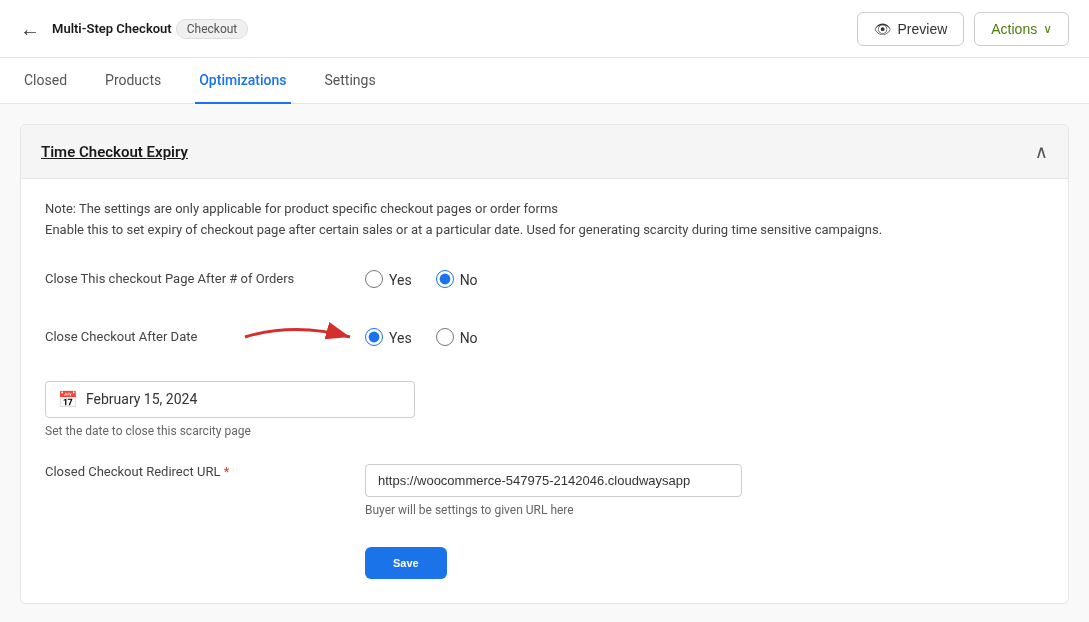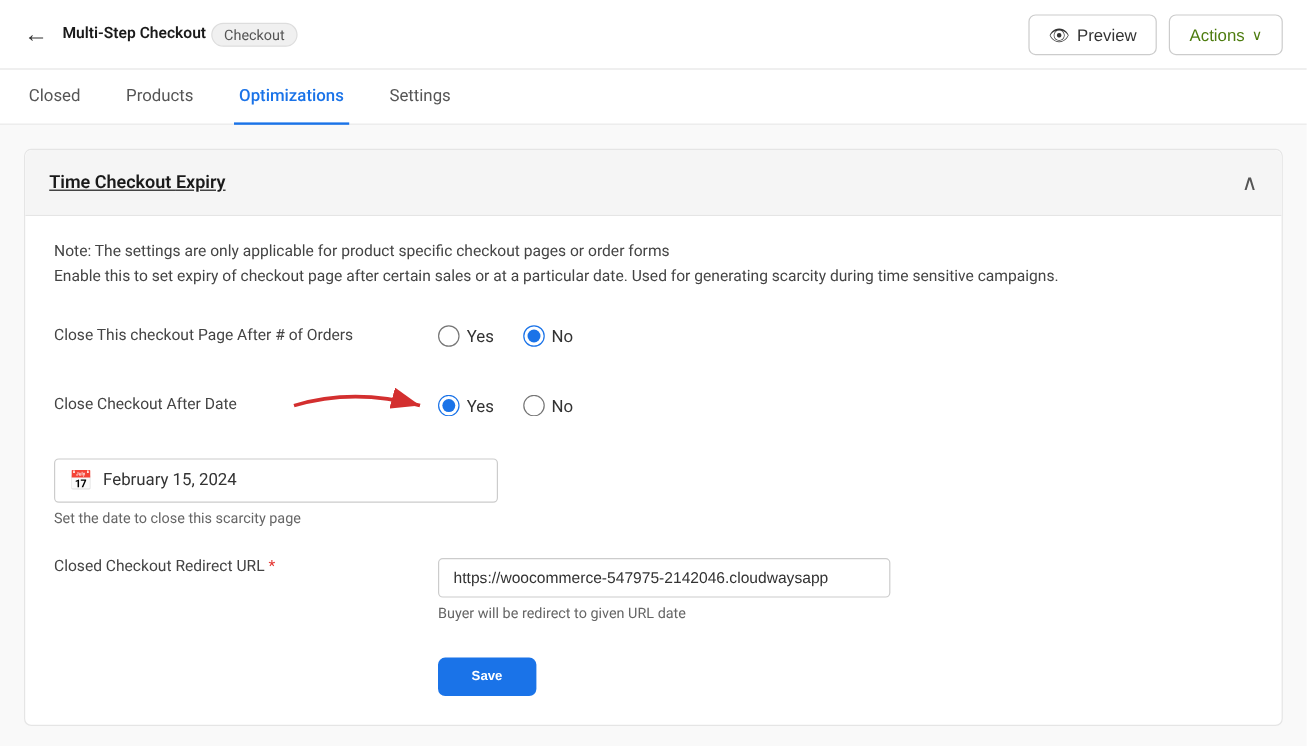--- a/index.html
+++ b/index.html
@@ -316,21 +316,21 @@
         </div>
       </div>
 
       <div class="form-row" style="align-items:flex-start; padding-top:4px;">
         <div class="form-label">
           <span>Closed Checkout Redirect URL</span>
           <span class="required" style="color:#e53935;">*</span>
         </div>
         <div class="form-input-col">
           <input type="text" class="url-input" value="https://woocommerce-547975-2142046.cloudwaysapp" style="">
-          <div class="hint-text">Buyer will be redirect to given URL date</div>
+          <div class="hint-text">Buyer will be settings to given URL here</div>
         </div>
       </div>
 
       <div style="padding-left: 320px; margin-top: 10px;">
         <button class="btn-save">Save</button>
       </div>
     </div>
   </div>
 </div>
 

